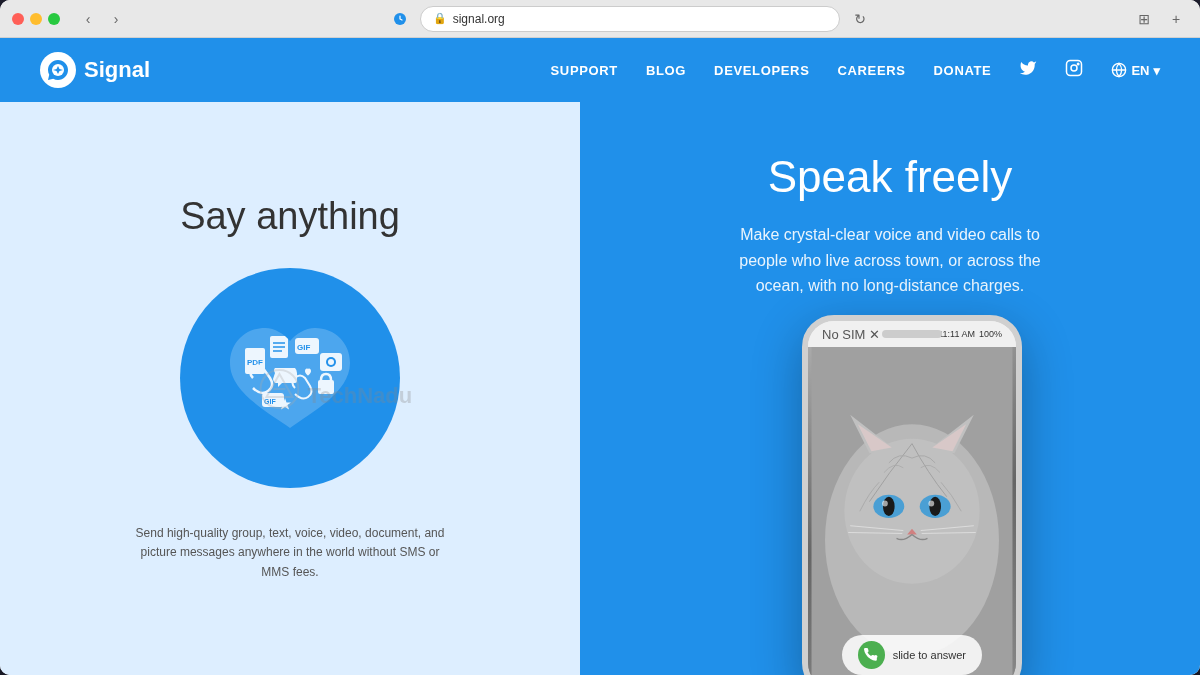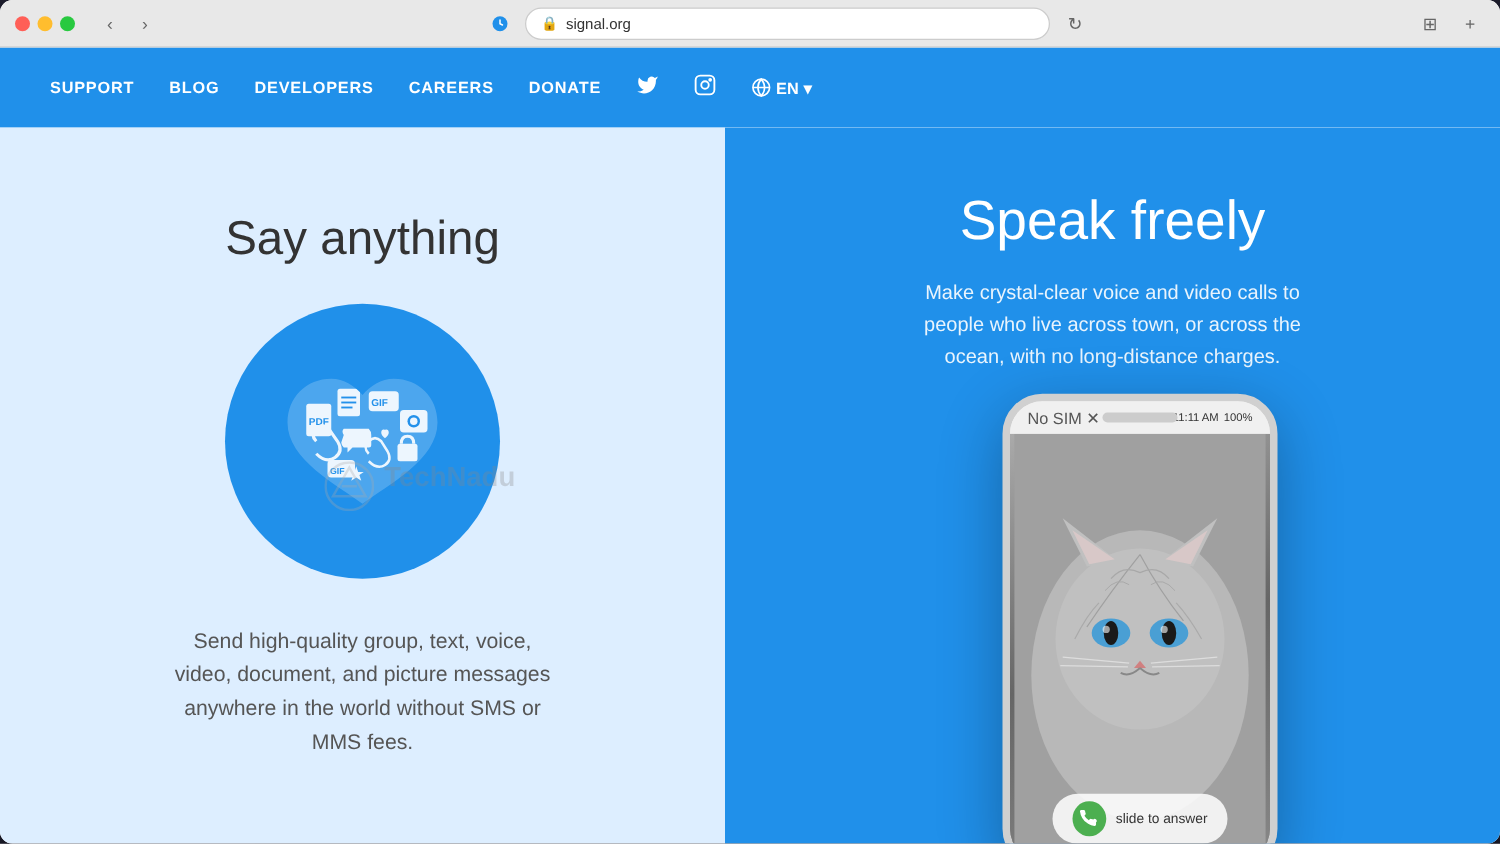--- a/index.html
+++ b/index.html
@@ -222,35 +222,35 @@
       margin-bottom: 36px;
       position: relative;
     }
 
     .heart-svg {
       width: 160px;
       height: 160px;
     }
 
     .panel-left-text {
-      font-size: 17px;
+      font-size: 12px;
       color: #555;
       text-align: center;
       line-height: 1.6;
       max-width: 320px;
     }
 
     
     .technadu-watermark {
       position: absolute;
       top: 50%;
       left: 50%;
       transform: translate(-20%, -50%);
       display: flex;
-      align-items: flex-start;
+      align-items: flex-end;
       gap: 8px;
       opacity: 0.3;
     }
 
     .technadu-logo {
       width: 40px;
       height: 40px;
     }
 
     .technadu-text {
@@ -428,20 +428,30 @@
     </div>
     <div class="titlebar-actions">
       <div class="titlebar-action-btn">⊞</div>
       <div class="titlebar-action-btn">+</div>
     </div>
   </div>
 
   <div class="website">
 
     <nav class="navbar">
+      <div class="nav-brand">
+
+        <svg class="signal-logo" viewBox="0 0 36 36" fill="none" xmlns="http://www.w3.org/2000/svg">
+          <circle cx="18" cy="18" r="18" fill="white"></circle>
+          <path d="M18 8C12.48 8 8 12.48 8 18c0 1.74.45 3.38 1.23 4.81L8 28l5.19-1.23A9.93 9.93 0 0018 28c5.52 0 10-4.48 10-10S23.52 8 18 8z" fill="#2090ea"></path>
+          <circle cx="18" cy="18" r="6" fill="white"></circle>
+          <path d="M18 14l1.5 3L23 18l-3.5 1L18 22l-1.5-3L13 18l3.5-1L18 14z" fill="#2090ea"></path>
+        </svg>
+        <span class="nav-brand-name">Signal</span>
+      </div>
 
       <ul class="nav-links">
         <li><a class="nav-link">SUPPORT</a></li>
         <li><a class="nav-link">BLOG</a></li>
         <li><a class="nav-link">DEVELOPERS</a></li>
         <li><a class="nav-link">CAREERS</a></li>
         <li><a class="nav-link">DONATE</a></li>
         <li>
           <span class="nav-social">
             <svg width="18" height="18" viewBox="0 0 24 24" fill="white">

